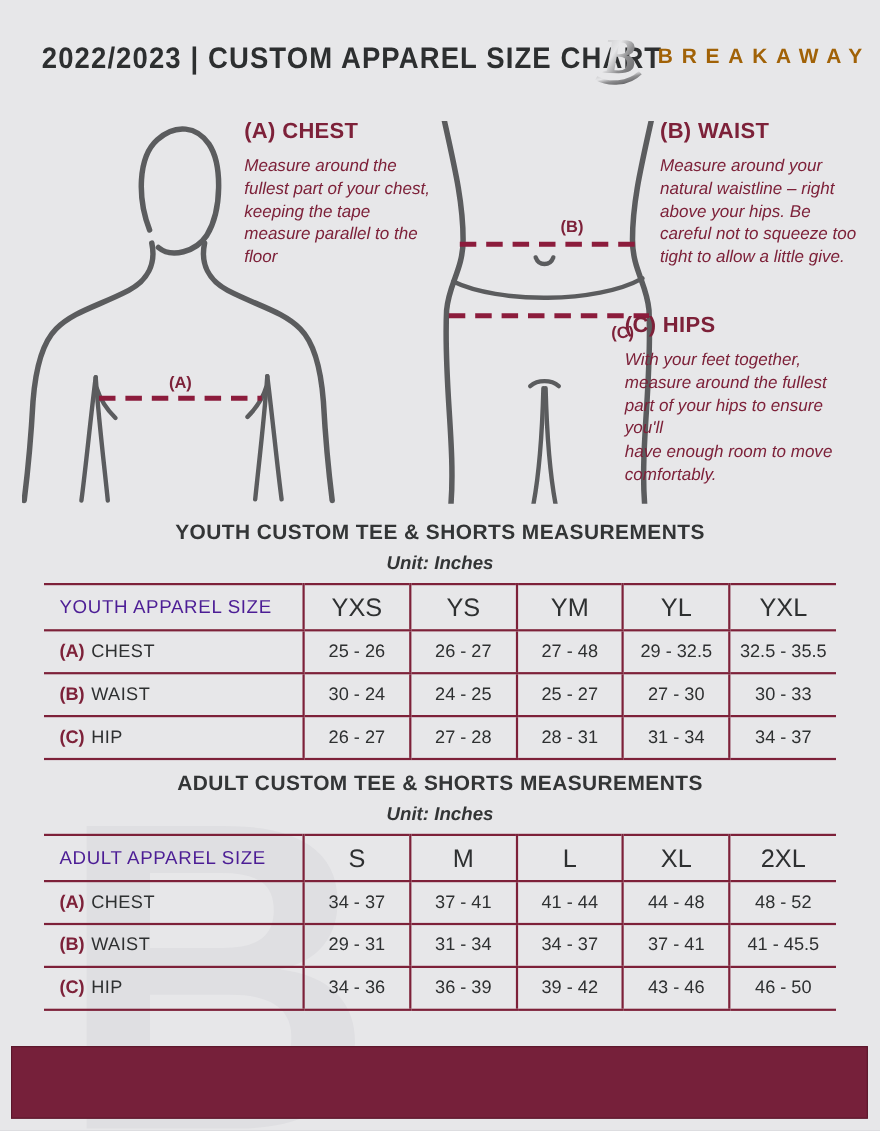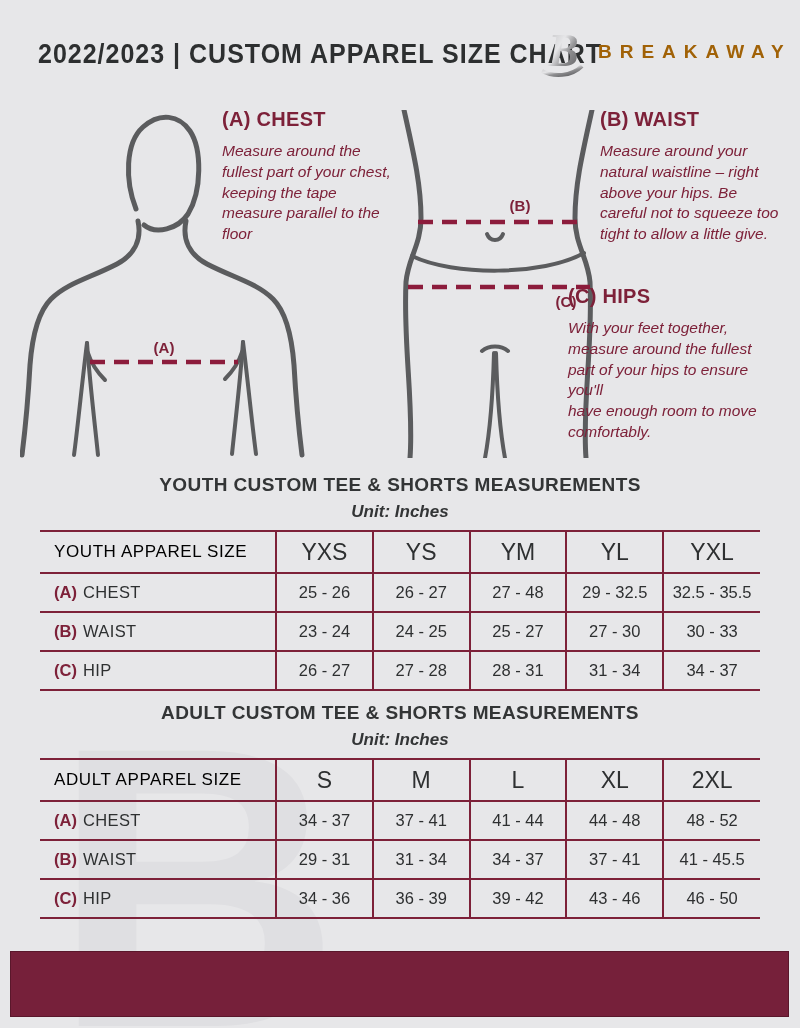--- a/index.html
+++ b/index.html
@@ -41,21 +41,21 @@
     width:720px; margin:8px 40px 0 40px; border-collapse:collapse; table-layout:fixed;
     border-top:2px solid #7d2139;
   }
   .size-table th, .size-table td {
     border-bottom:2px solid #7d2139; text-align:center; vertical-align:middle;
   }
   .size-table th + th, .size-table td + td { border-left:2px solid #7d2139; }
   .size-table thead th { height:42px; font-size:23px; font-weight:400; color:#2e3031; }
   .size-table tbody td { height:39px; font-size:16.5px; color:#2e3031; }
   .size-table .label-col { width:236px; text-align:left; padding-left:14px; }
-  .size-table thead .label-col { font-weight:400; letter-spacing:.6px; font-size:17px; color:#000000; }
+  .size-table thead .label-col { font-weight:400; letter-spacing:.6px; font-size:17px; color:#4c1d95; }
   .row-key { color:#7d2139; font-weight:700; }
   .row-label { margin-left:6px; letter-spacing:.4px; }
   
   .watermark {
     position:absolute; left:52px; top:688px; z-index:0;
     font-size:400px; line-height:1; font-weight:700; color:#dfdfe2;
   }
   .footer-bar {
     position:absolute; left:10px; top:951px; width:779px; height:66px; z-index:2;
     background:#76203a; border:1px solid #5a172b;
@@ -157,21 +157,21 @@
           <td>25 - 26</td>
           <td>26 - 27</td>
           <td>27 - 48</td>
           <td>29 - 32.5</td>
           <td>32.5 - 35.5</td>
         </tr>
         <tr>
           <td class="label-col">
             <span class="row-key">(B)</span><span class="row-label">WAIST</span>
           </td>
-          <td>23 - 24</td>
+          <td>30 - 24</td>
           <td>24 - 25</td>
           <td>25 - 27</td>
           <td>27 - 30</td>
           <td>30 - 33</td>
         </tr>
         <tr>
           <td class="label-col">
             <span class="row-key">(C)</span><span class="row-label">HIP</span>
           </td>
           <td>26 - 27</td>

